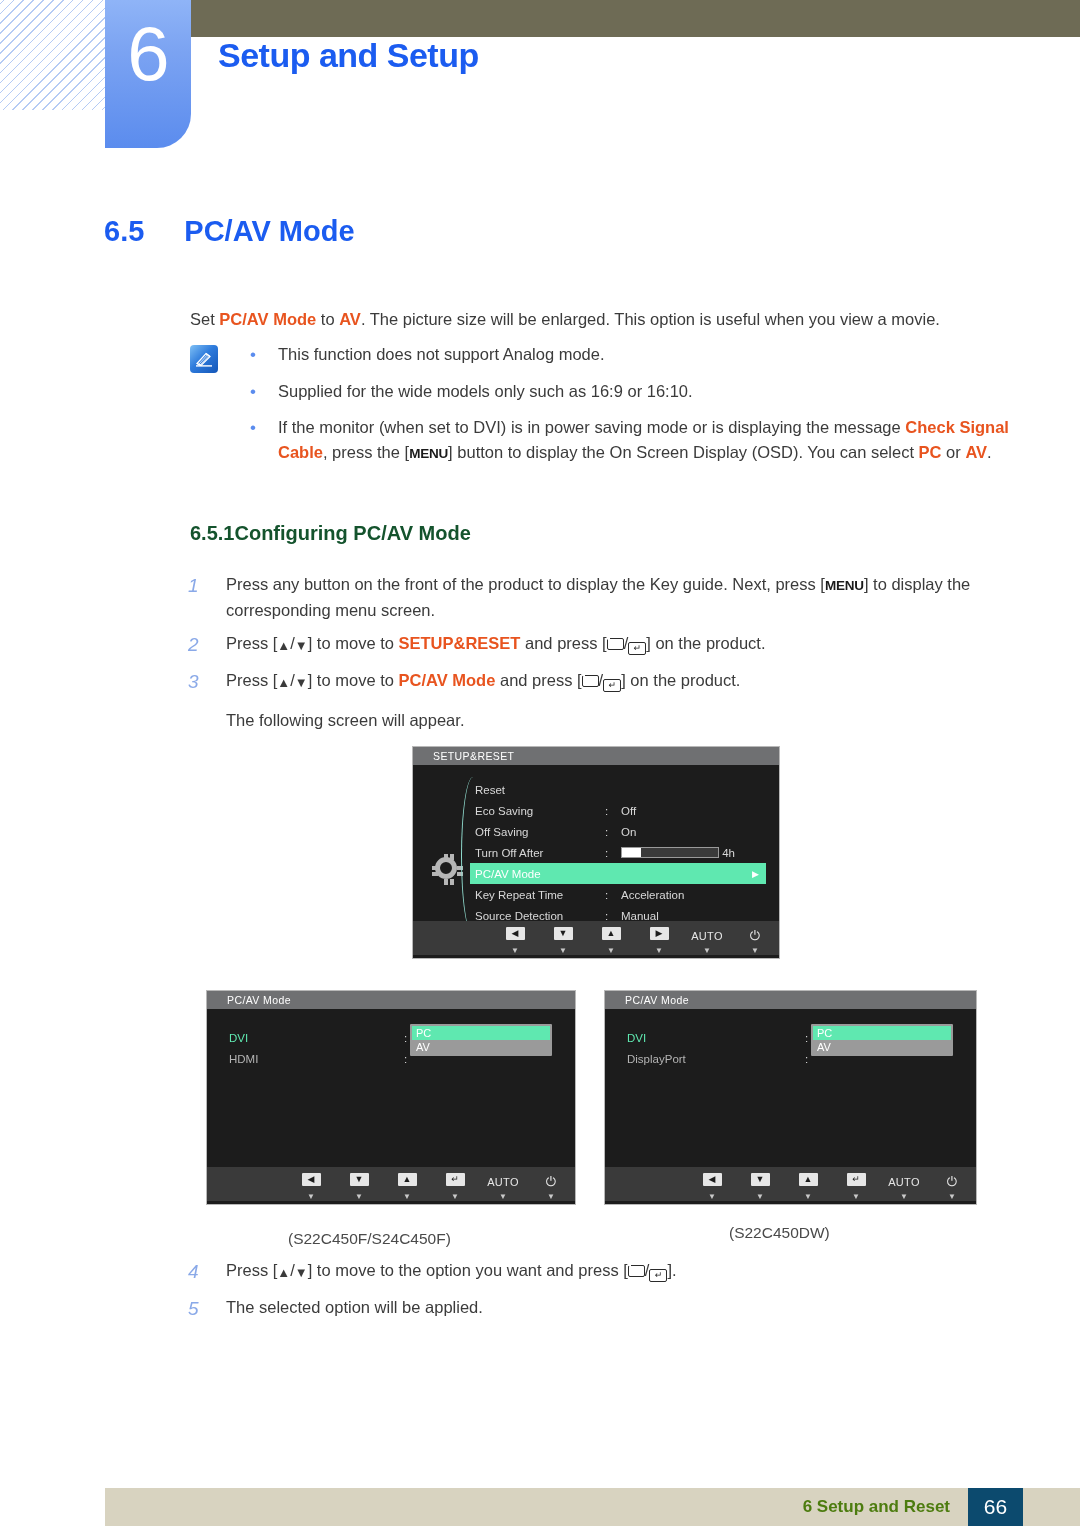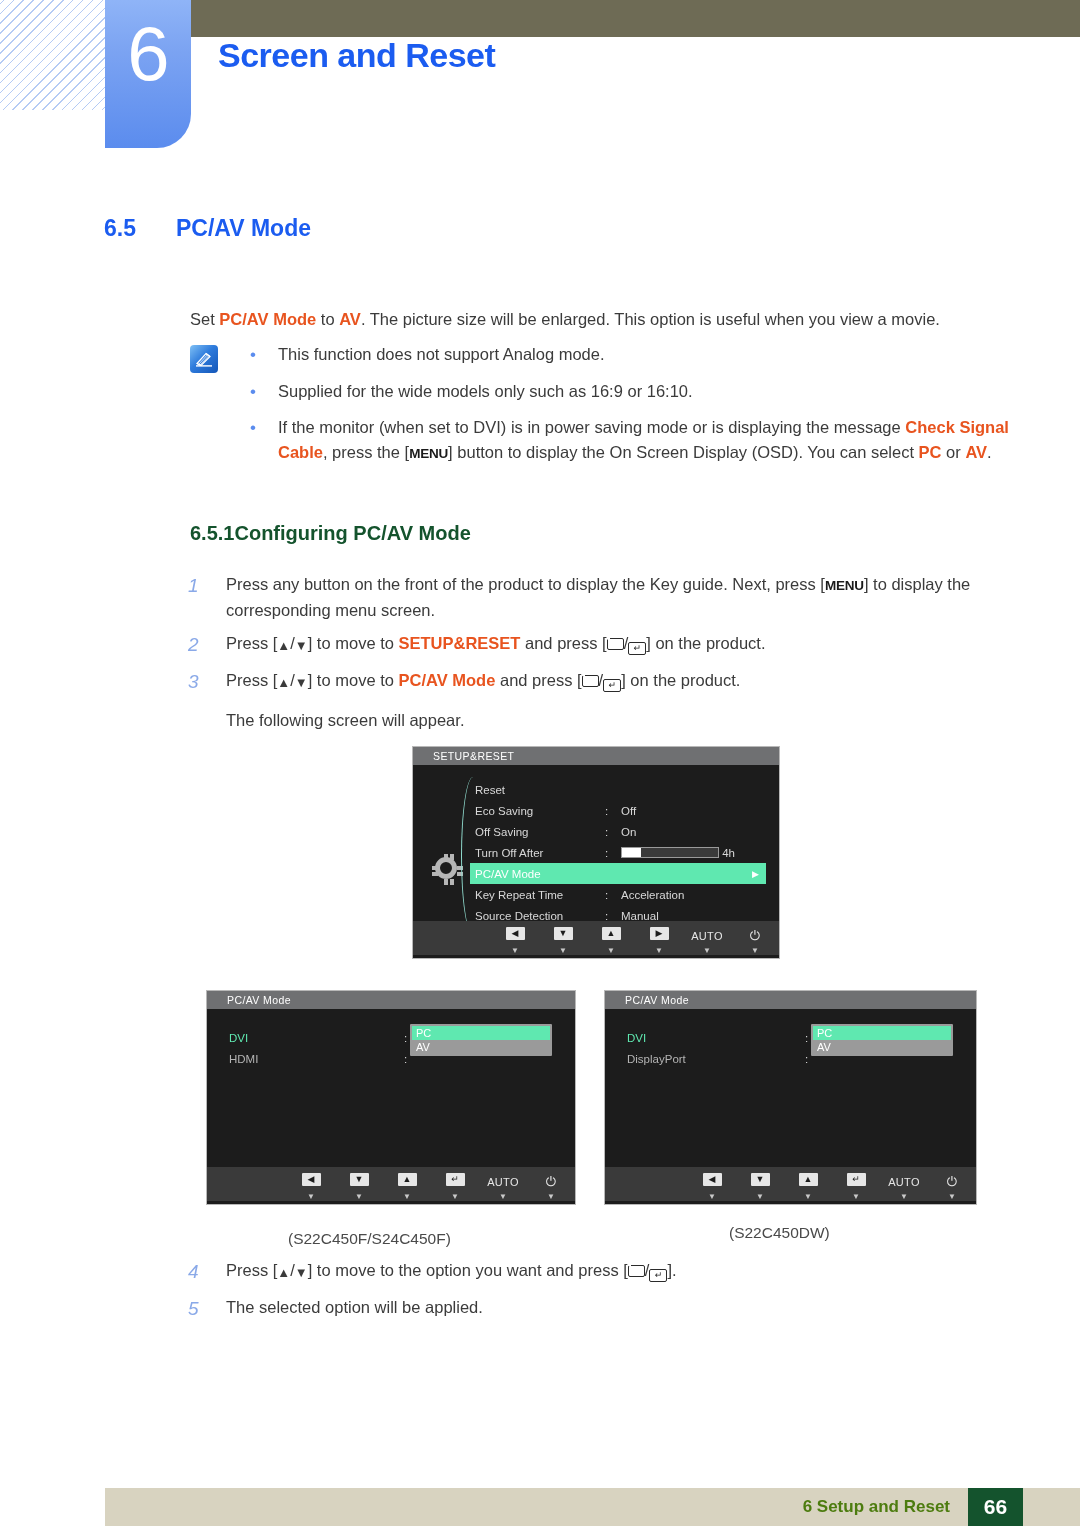--- a/index.html
+++ b/index.html
@@ -35,21 +35,21 @@
     margin-top: 16px; letter-spacing: -1px;
   }
   .chapter-title {
     position: absolute; left: 218px; top: 36px;
     color: #1b5cf0; font-size: 34px; font-weight: bold; letter-spacing: -0.5px;
   }
 
   
   .h2 {
     position: absolute; left: 104px; top: 215px;
-    color: #1b5cf0; font-size: 23px; font-weight: bold;
+    color: #1b5cf0; font-size: 29px; font-weight: bold;
     display: flex; gap: 40px;
   }
   .h3 {
     position: absolute; left: 190px; top: 522px;
     color: #14532d; font-size: 20px; font-weight: bold;
     display: flex; 
   }
 
   
   .body { position: absolute; color: #3b3b3b; font-size: 16.5px; line-height: 1.55; }
@@ -178,35 +178,35 @@
   .footer-bar {
     position: absolute; left: 105px; top: 1488px; width: 975px; height: 38px;
     background: #d8d3c0;
   }
   .footer-txt {
     position: absolute; right: 130px; top: 1497px;
     color: #4d7c0f; font-size: 17px; font-weight: bold;
   }
   .footer-pg {
     position: absolute; left: 968px; top: 1488px; width: 55px; height: 38px;
-    background: #14532d; color: #ffffff; font-size: 21px; font-weight: bold;
+    background: #0c4a6e; color: #ffffff; font-size: 21px; font-weight: normal;
     display: flex; align-items: center; justify-content: center;
   }
 </style>
 </head>
 <body>
 
 <div class="page">
 
   <div class="hatch"></div>
   <div class="olive-bar"></div>
   <div class="chapter-tab">
     <div class="chapter-num">6</div>
   </div>
-  <div class="chapter-title">Screen and Reset</div>
+  <div class="chapter-title">Setup and Setup</div>
 
   <div class="h2">
     <span>6.5</span>
     <span>PC/AV Mode</span>
   </div>
 
   <div class="body intro">
     <span>Set </span><b class="or">PC/AV Mode</b><span> to </span><b class="or">AV</b><span>. The picture size will be enlarged. This option is useful when you view a movie.</span>
   </div>
 

